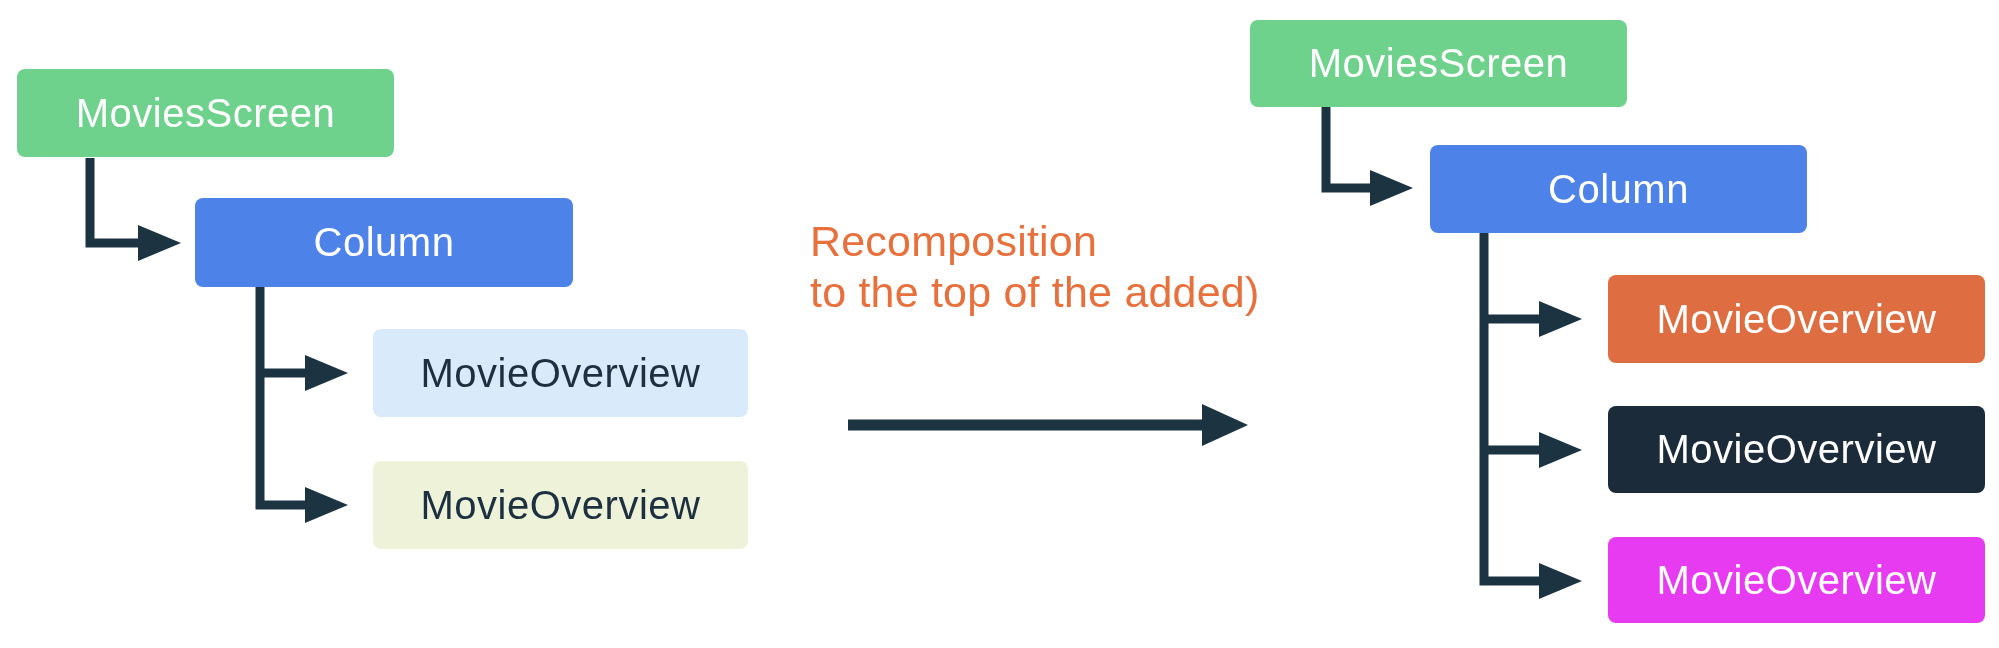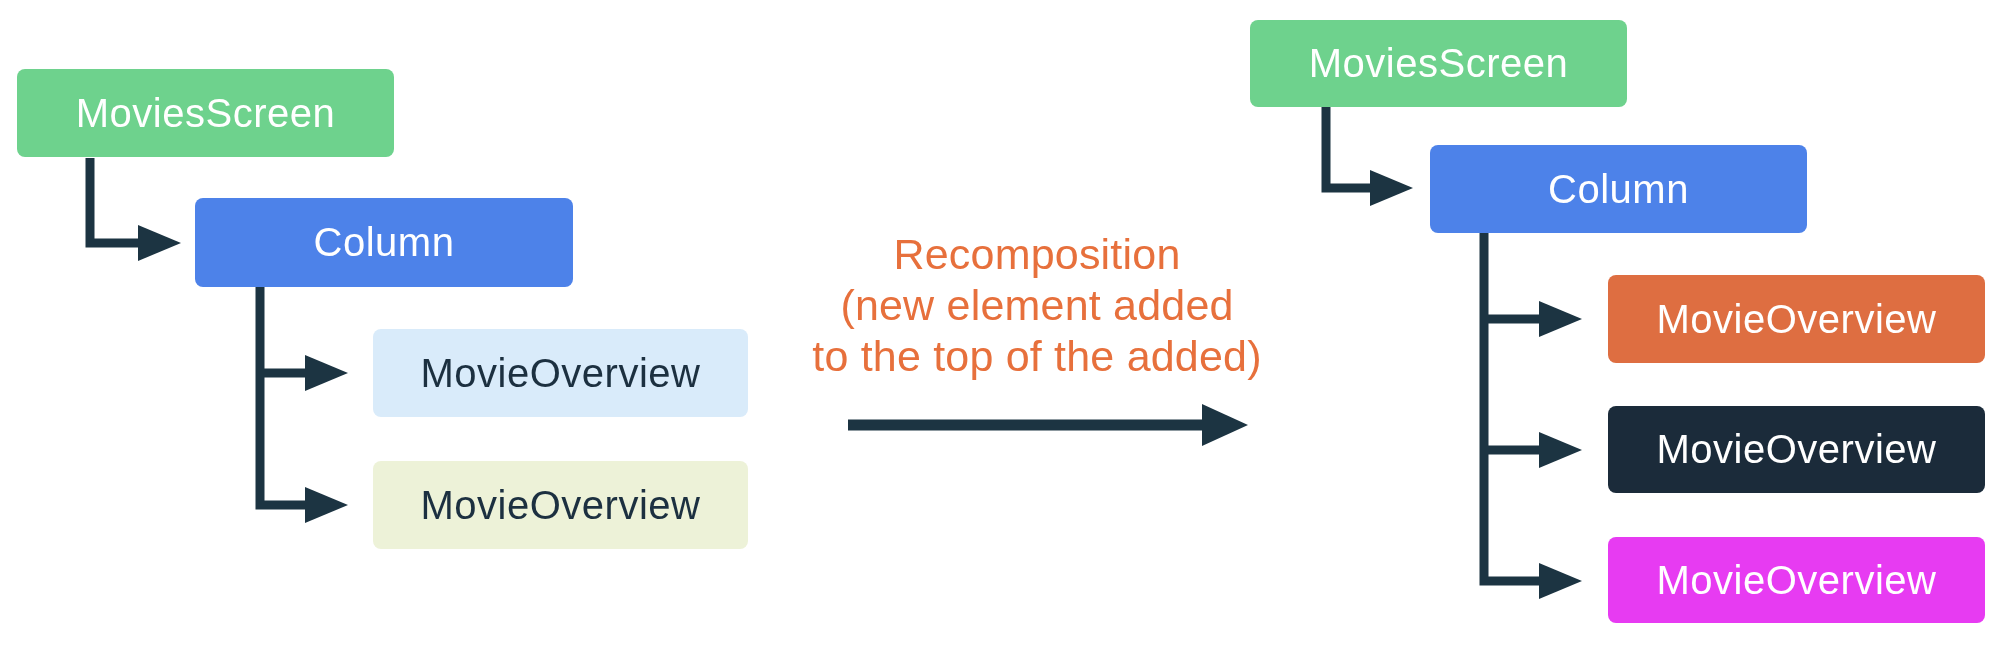--- a/index.html
+++ b/index.html
@@ -41,23 +41,23 @@
   .l-child1  { left: 373px;  top: 461px; width: 375px; height: 88px; }
   .r-root    { left: 1250px; top: 20px;  width: 377px; height: 87px; }
   .r-column  { left: 1430px; top: 145px; width: 377px; height: 88px; }
   .r-child0  { left: 1608px; top: 275px; width: 377px; height: 88px; }
   .r-child1  { left: 1608px; top: 406px; width: 377px; height: 87px; }
   .r-child2  { left: 1608px; top: 537px; width: 377px; height: 86px; }
   .transition-label {
     position: absolute;
     z-index: 2;
     left: 810px;
-    top: 229px;
+    top: 216px;
     width: 454px;
-    text-align: center;
+    text-align: left;
     font-size: 43px;
     line-height: 51px;
     font-weight: 500;
     letter-spacing: 0.2px;
   }
   .transition-label span { display: block; }
 </style>
 </head>
 <body>
 
@@ -87,21 +87,20 @@
     <polygon points="1539,563 1582,581 1539,599" style="fill: rgb(28, 52, 66);"></polygon>
   </svg>
 
   <div class="node l-root" style="background-color: rgb(110, 210, 141); color: rgb(255, 255, 255);">MoviesScreen</div>
   <div class="node l-column" style="background-color: rgb(77, 130, 233); color: rgb(255, 255, 255);">Column</div>
   <div class="node l-child0" style="background-color: rgb(217, 235, 250); color: rgb(28, 48, 64);">MovieOverview</div>
   <div class="node l-child1" style="background-color: rgb(237, 242, 216); color: rgb(28, 48, 64);">MovieOverview</div>
 
   <div class="transition-label" style="color: rgb(231, 112, 60);">
     <span>Recomposition</span>
-    <span>(new element added</span>
     <span>to the top of the added)</span>
   </div>
 
   <div class="node r-root" style="background-color: rgb(110, 210, 141); color: rgb(255, 255, 255);">MoviesScreen</div>
   <div class="node r-column" style="background-color: rgb(77, 130, 233); color: rgb(255, 255, 255);">Column</div>
   <div class="node r-child0" style="background-color: rgb(222, 110, 65); color: rgb(255, 255, 255);">MovieOverview</div>
   <div class="node r-child1" style="background-color: rgb(27, 43, 58); color: rgb(255, 255, 255);">MovieOverview</div>
   <div class="node r-child2" style="background-color: rgb(231, 59, 242); color: rgb(255, 255, 255);">MovieOverview</div>
 
 </div>

